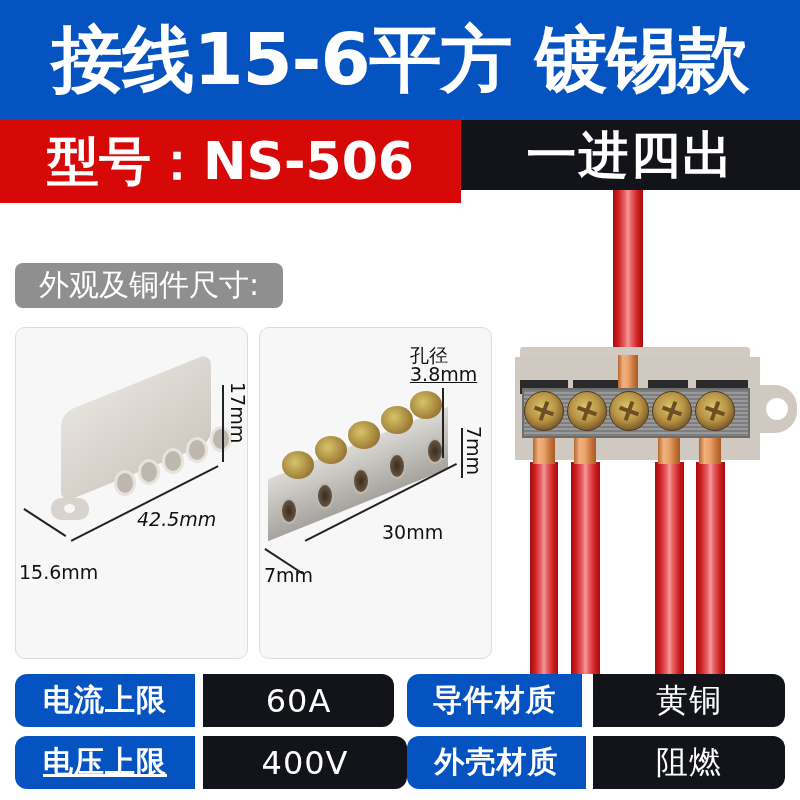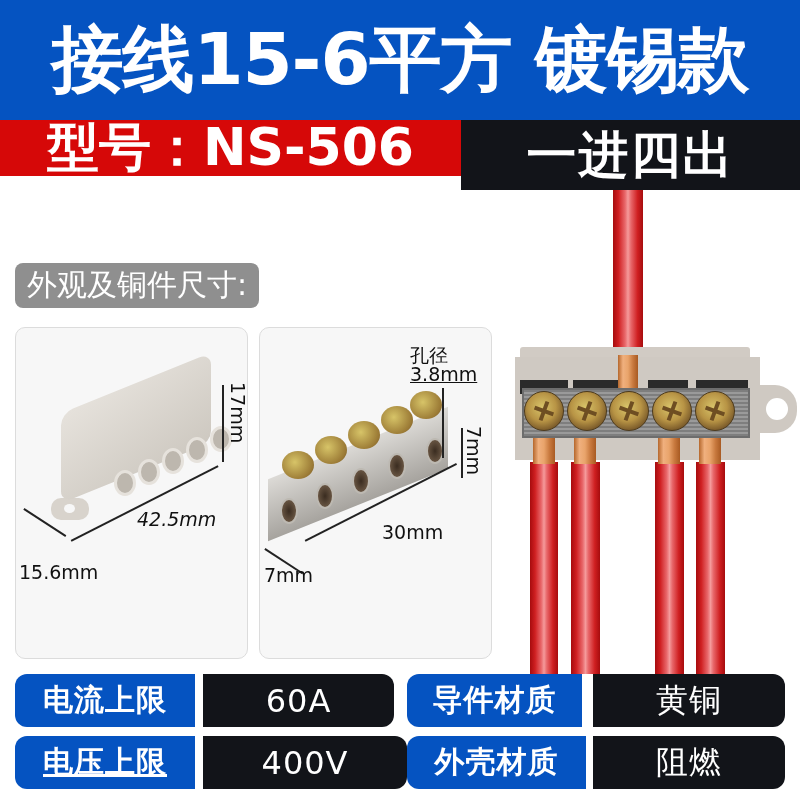--- a/index.html
+++ b/index.html
@@ -1,26 +1,26 @@
 <!DOCTYPE html>
 <html><head>
 <meta charset="utf-8">
 <style>
   * { box-sizing: border-box; margin: 0; padding: 0; }
   html, body { width: 800px; height: 800px; background: #ffffff; overflow: hidden; }
   body { position: relative; font-family: "DejaVu Sans", "Liberation Sans", sans-serif; }
 
   .title-band { position: absolute; left: 0; top: 0; width: 800px; height: 120px; background: #0553c1;
     display: flex; align-items: center; justify-content: center; color: #fff; font-weight: bold; font-size: 72px; letter-spacing: -1px; }
-  .model-band { position: absolute; left: 0; top: 120px; width: 461px; height: 56px; background: #d60808;
+  .model-band { position: absolute; left: 0; top: 120px; width: 461px; height: 83px; background: #d60808;
     display: flex; align-items: center; justify-content: center; color: #fff; font-weight: bold; font-size: 52px; }
   .config-band { position: absolute; left: 461px; top: 120px; width: 339px; height: 70px; background: #121419;
     display: flex; align-items: center; justify-content: center; color: #fff; font-weight: bold; font-size: 50px; letter-spacing: 2px; }
 
-  .dim-label { position: absolute; left: 15px; top: 263px; height: 45px; padding: 0 12px; background: #8f8f8f; border-radius: 8px;
+  .dim-label { position: absolute; left: 15px; top: 263px; height: 45px; padding: 0 24px; background: #8f8f8f; border-radius: 8px;
     display: flex; align-items: center; color: #fff; font-size: 30px; }
 
   .card { position: absolute; top: 327px; width: 233px; height: 332px; background: #f7f7f7; border: 1px solid #dcdcdc; border-radius: 10px; overflow: hidden; }
   .card.left { left: 15px; }
   .card.right { left: 259px; width: 233px; }
   .card .txt { position: absolute; color: #111; font-size: 19px; white-space: nowrap; }
   .card .vtxt { position: absolute; color: #111; font-size: 19px; transform: rotate(90deg); transform-origin: left top; white-space: nowrap; }
   .card .line { position: absolute; background: #222; height: 1.5px; transform-origin: left center; }
   .card .vline { position: absolute; background: #222; width: 1.5px; }
   .enc-hole { position: absolute; width: 22px; height: 26px; border-radius: 50%; background: #bdb7ae; border: 3px solid #e6e2dc; }

